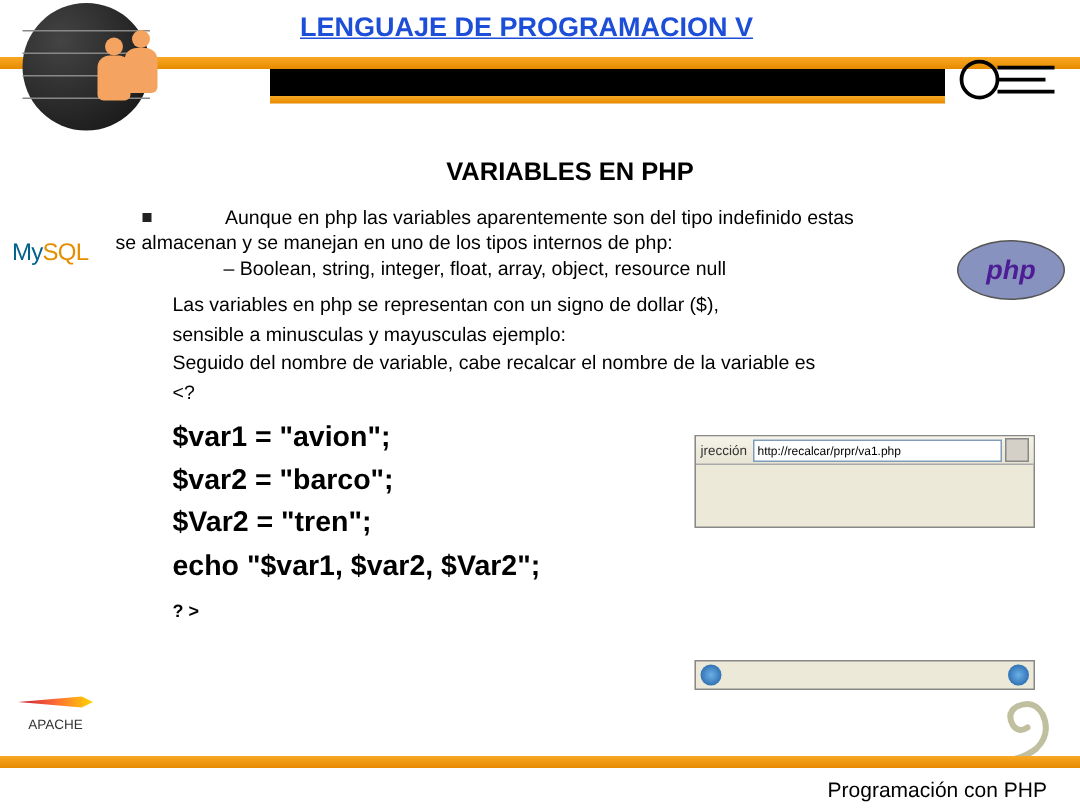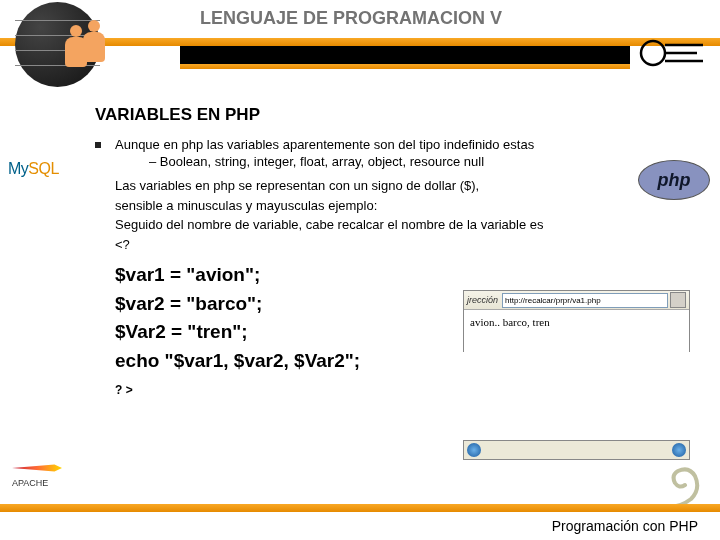--- a/index.html
+++ b/index.html
@@ -16,21 +16,22 @@
     position: relative;
     height: 95px;
     background: #fff;
   }
   .title-main {
     position: absolute;
     top: 8px;
     left: 200px;
     font-size: 18px;
     font-weight: bold;
-    color: #737373;
+    color: #1d4ed8;
+    text-decoration: underline;
   }
   .orange-bar {
     position: absolute;
     top: 38px;
     left: 0;
     right: 0;
     height: 8px;
     background: linear-gradient(to bottom, #f9a825, #e68a00);
   }
   .black-bar {
@@ -116,29 +117,30 @@
     width: 70px;
     height: 35px;
   }
   .content {
     padding: 10px 55px 0 95px;
     position: relative;
     font-size: 13px;
     color: #000;
   }
   .content-title {
-    text-align: left;
+    text-align: center;
     font-size: 17px;
     font-weight: bold;
     margin-bottom: 12px;
   }
   .bullet-row {
     display: flex;
     align-items: flex-start;
     margin-bottom: 2px;
+    gap: 35px;
   }
   .bullet {
     width: 6px;
     height: 6px;
     background: #222;
     margin-right: 14px;
     margin-top: 5px;
     flex-shrink: 0;
   }
   .sub-bullet {
@@ -184,32 +186,33 @@
     position: absolute;
     right: 10px;
     top: 160px;
     width: 70px;
     height: 38px;
     background: #8892bf;
     border-radius: 50%;
     display: flex;
     align-items: center;
     justify-content: center;
-    color: #0f172a;
+    color: #4c1d95;
     font-weight: bold;
     font-size: 18px;
     font-style: italic;
     border: 1px solid #555;
   }
   .apache-logo {
     position: absolute;
     left: 12px;
     bottom: 52px;
     font-size: 9px;
     color: #333;
+    text-align: center;
   }
   .feather {
     width: 50px;
     height: 18px;
     background: linear-gradient(to right, #c41e3a, #ff6b35, #ffd700);
     clip-path: polygon(0 50%, 85% 30%, 100% 50%, 85% 70%);
     margin-bottom: 1px;
   }
   .browser-box {
     position: absolute;
@@ -226,21 +229,20 @@
     background: linear-gradient(#f5f3e8,#e8e5d5);
     border-bottom: 1px solid #aaa;
     display: flex;
     align-items: center;
     padding: 0 3px;
     gap: 2px;
   }
   .tb-label {
     color: #333;
     margin-right: 2px;
-    font-style: italic;
   }
   .tb-field {
     flex: 1;
     height: 13px;
     background: #fff;
     border: 1px solid #7f9db9;
     font-size: 8px;
     padding: 0 2px;
     line-height: 13px;
   }
@@ -329,20 +331,21 @@
   <span>php</span>
 </div>
 
 <div class="content">
   <div class="content-title">VARIABLES EN PHP</div>
 
   <div class="bullet-row">
     <div class="bullet"></div>
     <div>Aunque en php las variables aparentemente son del tipo indefinido estas</div>
   </div>
+  <div style="margin-left:-18px">se almacenan y se manejan en uno de los tipos internos de php:</div>
   <div class="sub-bullet">–   Boolean, string, integer, float, array, object, resource null</div>
 
   <div class="para">Las variables en php se representan con un signo de dollar ($),</div>
   <div class="para" style="margin-top:0">sensible a minusculas y mayusculas ejemplo:</div>
   <div class="para" style="margin-top:0">Seguido del nombre de variable, cabe recalcar el nombre de la variable es</div>
   <div class="para" style="margin-top:0">&lt;?</div>
 
   <div class="code-block">
     <div>$var1 = "avion";</div>
     <div>$var2 = "barco";</div>
@@ -351,21 +354,20 @@
   </div>
   <div class="code-small">? &gt;</div>
 </div>
 
 <div class="browser-box">
   <div class="browser-toolbar">
     <span class="tb-label">jrección</span>
     <div class="tb-field"><span>http://recalcar/prpr/va1.php</span></div>
     <div class="tb-icon"></div>
   </div>
-  <div class="browser-content">avion.. barco, tren</div>
 </div>
 
 <div class="browser-footer">
   <div class="footer-icon"></div>
   <div style="flex:1"></div>
   <div class="footer-icon"></div>
 </div>
 
 <div class="apache-logo">
   <div class="feather"></div>

